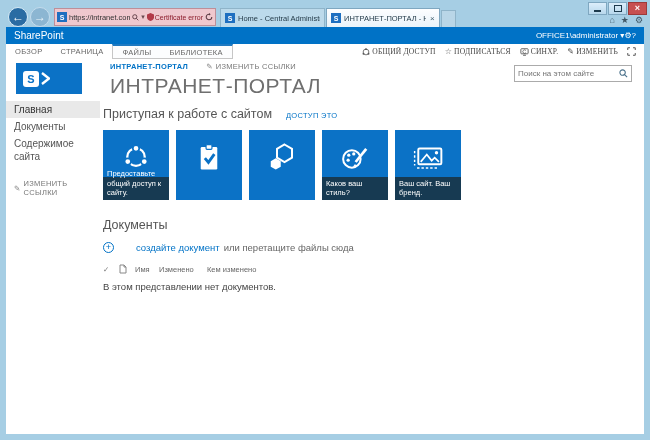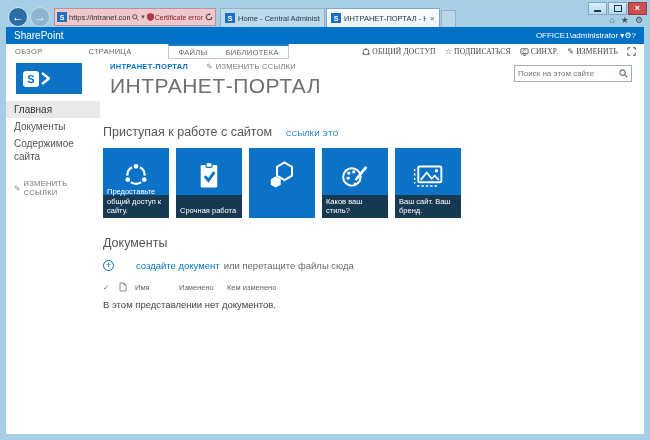--- a/index.html
+++ b/index.html
@@ -45,21 +45,21 @@
   #ie-icons { position:absolute; top:15px; right:7px; display:flex; gap:6px; font-size:9px; color:#3f5766; }
 
   
   #suite-bar { position:absolute; top:27px; left:6px; right:6px; height:17px; background:#0072c6; color:#fff;
                display:flex; align-items:center; padding:0 8px; }
   #suite-brand { font-size:10px; }
   #suite-right { margin-left:auto; display:flex; align-items:center; font-size:8px; }
 
   
   #ribbon { position:absolute; top:44px; left:6px; right:6px; height:15px; background:#fff;
-            display:flex; align-items:stretch; font-size:7.5px; color:#666;gap:28px; }
+            display:flex; align-items:stretch; font-size:7.5px; color:#666; }
   .ribbon-tab { display:flex; align-items:center; padding:0 9px; letter-spacing:.3px; }
   .tab-group { display:flex; align-items:stretch; border:1px solid #c6c6c6; border-top:2px solid #1e79c1; background:#fcfdfe; }
   #ribbon-actions { margin-left:auto; display:flex; align-items:center; gap:9px; padding-right:8px; color:#444; }
   .rb-action { display:flex; align-items:center; gap:2px; letter-spacing:.2px;font-family:Liberation Serif, serif; }
   .rb-ico { display:inline-flex; color:#555; font-size:8px; }
 
   
   #site-header { position:absolute; top:59px; left:6px; right:6px; height:42px; background:#fff; }
   #site-logo { position:absolute; top:4px; left:10px; width:66px; height:31px; background:#0b72c6;
                display:flex; align-items:center; padding-left:7px; gap:2px; }
@@ -76,41 +76,41 @@
   #search-input::placeholder { color:#767676; }
 
   
   #content { position:absolute; top:101px; left:6px; right:6px; bottom:6px; background:#fff; }
   #sidebar { position:absolute; left:0; top:0; width:94px; bottom:0; font-size:10px; color:#555; }
   .side-item { padding:2px 0 2px 8px; line-height:13px; }
   .side-item.selected { background:#e9e9e9; color:#333; }
   #sidebar .edit-links { margin:14px 0 0 8px; }
 
   #main { position:absolute; left:97px; top:0; right:10px; bottom:0; }
-  .section-title { font-size:12.5px; color:#555;margin-top:18px; }
+  .section-title { font-size:12.5px; color:#555; }
   #gs-header { display:flex; align-items:baseline; gap:14px; padding-top:6px; }
   #remove-link { font-size:7.5px; color:#0072c6; letter-spacing:.3px; }
 
   #tiles { display:flex; gap:7px; margin-top:9px; }
   .tile { position:relative; width:66px; height:70px; background:#0b72c6; flex:none; }
   .tile-icon { position:absolute; top:6px; left:0; right:0; bottom:23px; display:flex; align-items:center; justify-content:center; }
   .tile-label { position:absolute; left:0; right:0; bottom:0; height:23px; background:#173a52; color:#fff;
                 font-size:7.5px; line-height:1.3; padding:2px 4px; display:flex; align-items:flex-end; }
 
   #docs { margin-top:18px; }
   #new-doc-row { display:flex; align-items:center; gap:4px; margin-top:10px; font-size:9.5px; }
   #plus-circle { width:11px; height:11px; border:1px solid #0072c6; border-radius:50%; color:#0072c6;
                  font-size:9px; display:flex; align-items:center; justify-content:center; line-height:1; }
   #create-link { color:#0072c6;margin-left:18px; }
   #create-suffix { color:#666; }
   #doc-table-header { display:flex; align-items:center; margin-top:11px; font-size:7.5px; color:#666; gap:0; }
   #col-check { color:#777; width:16px; }
   #col-icon { width:16px; display:flex; }
   .col { margin-right:0; }
-  #col-name { width:44px; }
+  #col-name { width:24px; }
   #col-modified { width:48px; }
   #empty-msg { margin-top:7px; font-size:9.5px; color:#444; }
 
   svg { display:block; }
 </style>
 </head>
 <body>
 
 <div id="window">
 
@@ -269,21 +269,21 @@
       <div class="edit-links">
           <span>✎</span>
           <span>ИЗМЕНИТЬ ССЫЛКИ</span>
         </div>
     </div>
 
     <div id="main">
 
       <div id="gs-header">
         <span class="section-title">Приступая к работе с сайтом</span>
-        <span id="remove-link">ССЫЛКИ ЭТО</span>
+        <span id="remove-link">ДОСТУП ЭТО</span>
       </div>
 
       <div id="tiles">
         <div class="tile">
           <span class="tile-icon">
             <svg width="30" height="28" viewBox="0 0 24 22">
                 <circle cx="12" cy="11" r="7" fill="none" stroke="#fff" stroke-width="1.8"></circle>
                 <circle cx="12" cy="4" r="2.6" fill="#fff" stroke="#0b72c6" stroke-width="1.4"></circle>
                 <circle cx="5.4" cy="14.6" r="2.6" fill="#fff" stroke="#0b72c6" stroke-width="1.4"></circle>
                 <circle cx="18.6" cy="14.6" r="2.6" fill="#fff" stroke="#0b72c6" stroke-width="1.4"></circle>
@@ -292,21 +292,20 @@
           <span class="tile-label">Предоставьте общий доступ к сайту.</span>
         </div>
         <div class="tile">
           <span class="tile-icon">
             <svg width="26" height="30" viewBox="0 0 22 24">
                 <rect x="4" y="3.5" width="14" height="19" rx="1" fill="#fff"></rect>
                 <rect x="8.5" y="1.5" width="5" height="4" rx="0.8" fill="#fff" stroke="#0b72c6" stroke-width="1"></rect>
                 <path d="M7.5 13 l3 3.6 5-7" fill="none" stroke="#0b72c6" stroke-width="2.4"></path>
               </svg>
           </span>
-          <span class="tile-label">Срочная работа</span>
         </div>
         <div class="tile">
           <span class="tile-icon">
             <svg width="30" height="30" viewBox="0 0 24 24">
                 <path d="M14 2 L20 5.5 V12.5 L14 16 L8 12.5 V5.5 Z" fill="none" stroke="#fff" stroke-width="1.6"></path>
                 <path d="M7 13 L11 15.3 V19.7 L7 22 L3 19.7 V15.3 Z" fill="#fff"></path>
               </svg>
           </span>
         </div>
         <div class="tile">

